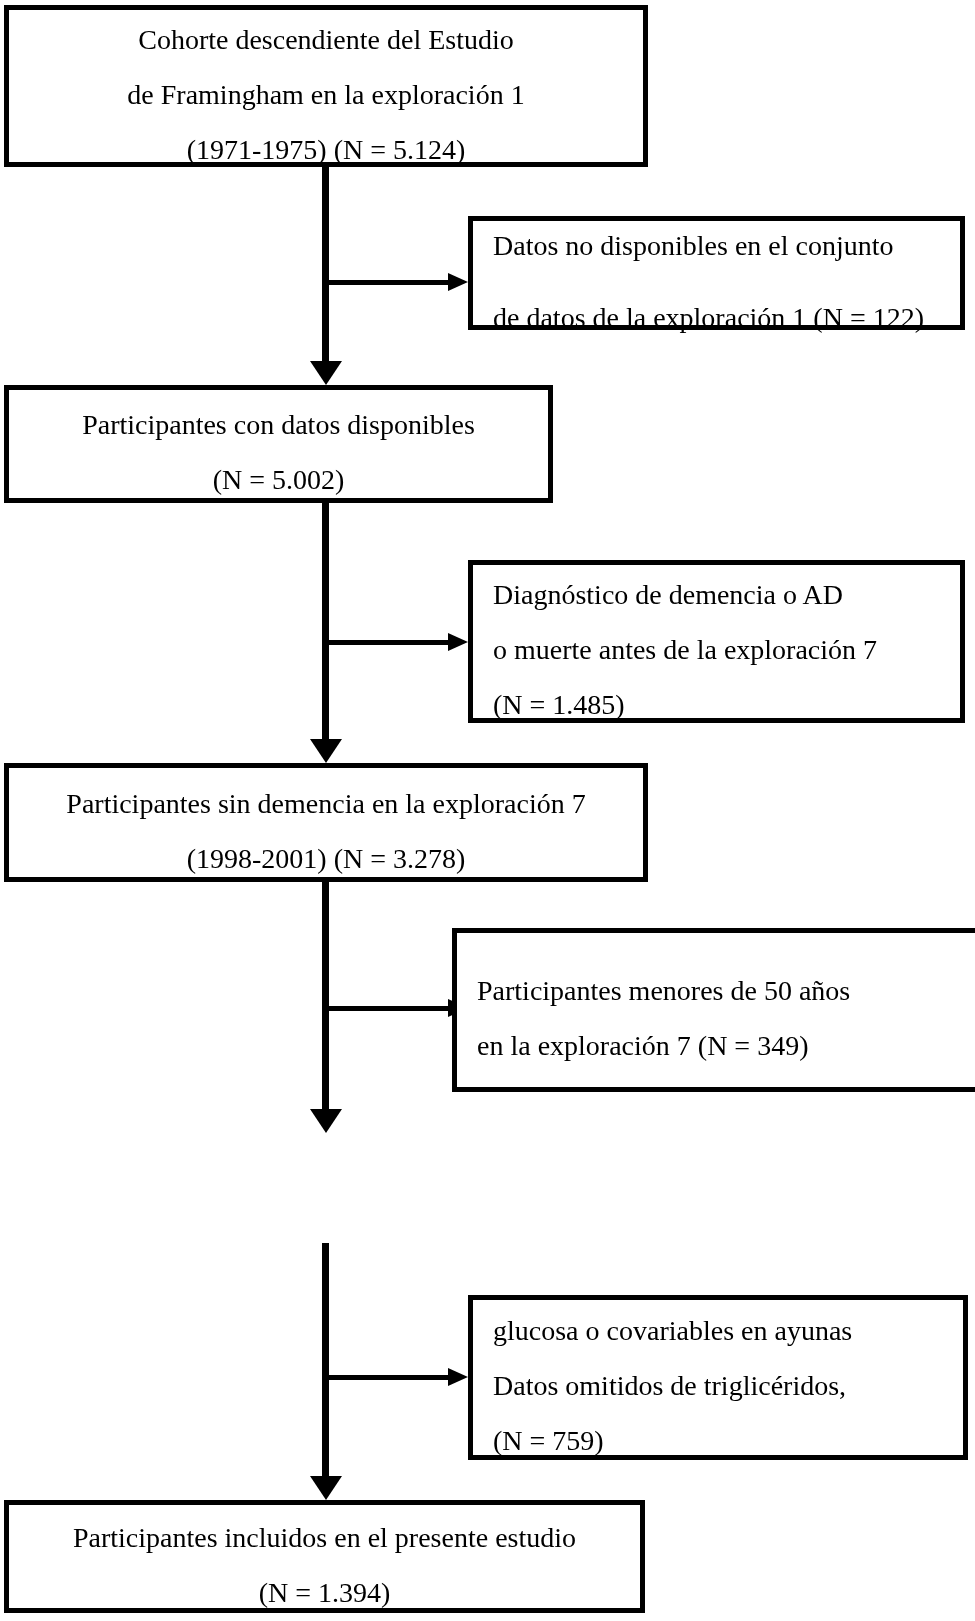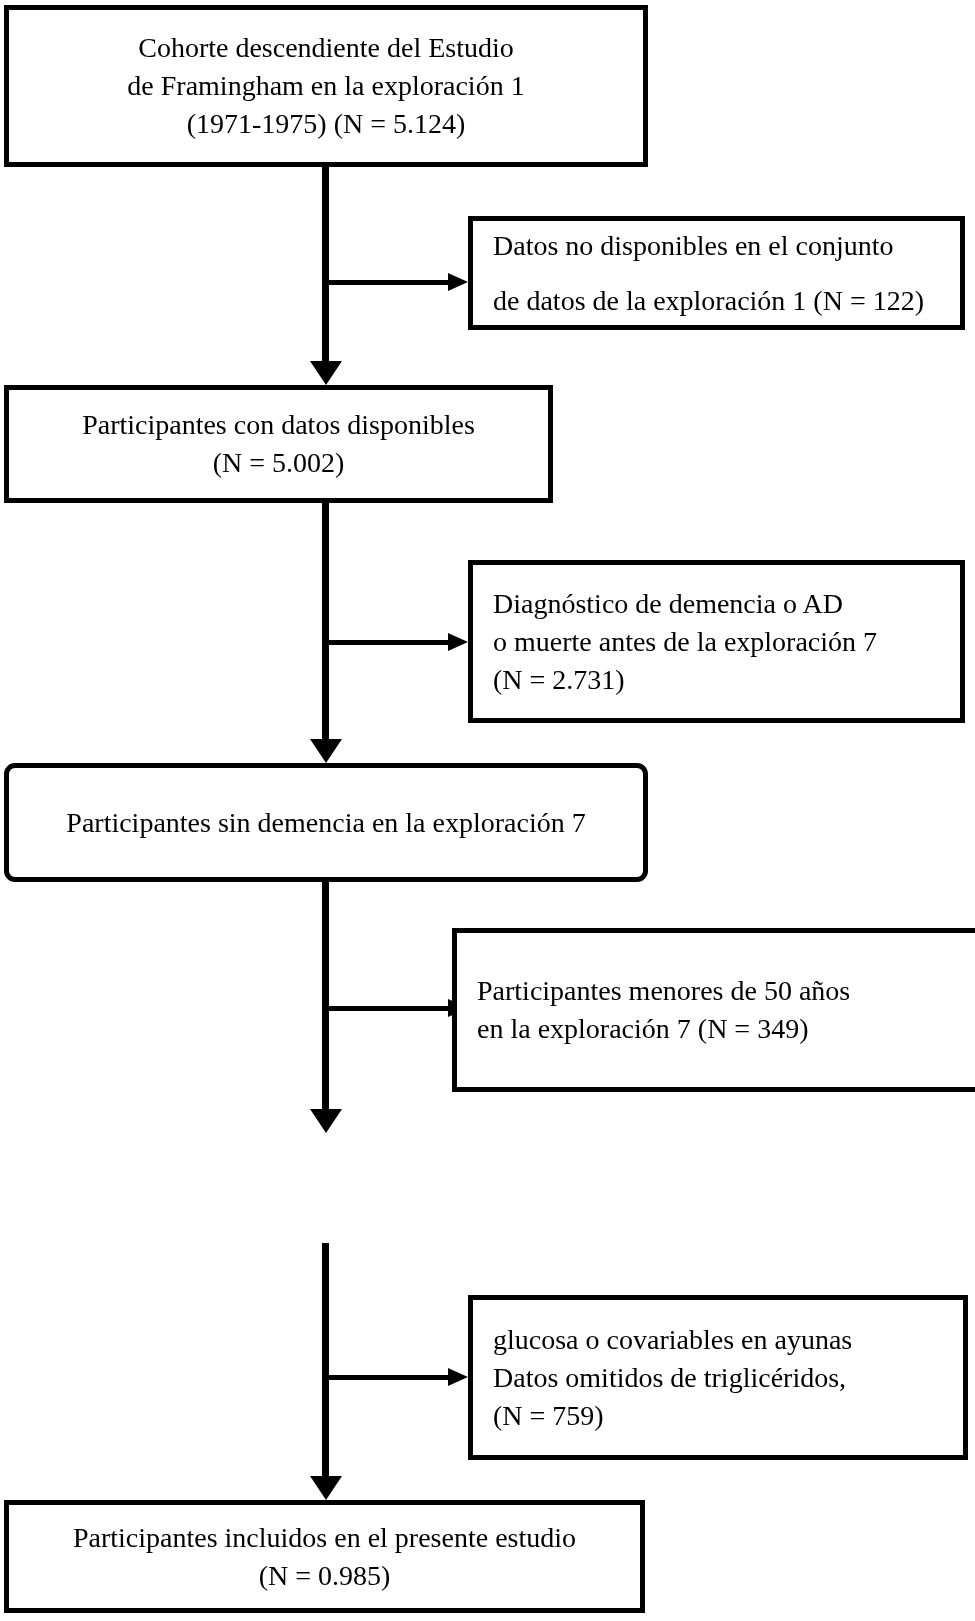--- a/index.html
+++ b/index.html
@@ -18,21 +18,21 @@
     border: 5px solid #000000;
     background: #ffffff;
     display: flex;
     flex-direction: column;
     justify-content: center;
     font-size: 28px;
     line-height: 38px;
   }
   .box.center { text-align: center; }
   .box.leftal { text-align: left; padding-left: 20px; }
-  .box-line { white-space: pre; }
+  .box-line { white-space: pre; margin-top: 17px; }
   .vline {
     position: absolute;
     width: 7px;
     background: #000000;
   }
   .hline {
     position: absolute;
     height: 5px;
     background: #000000;
   }
@@ -47,21 +47,21 @@
     position: absolute;
     width: 0; height: 0;
     border-top: 9px solid transparent;
     border-bottom: 9px solid transparent;
     border-left: 20px solid #000000;
   }
 
   
   #box-cohort          { left: 4px;  top: 5px;    width: 644px; height: 162px; }
   #box-available-data  { left: 4px;  top: 385px;  width: 549px; height: 118px; }
-  #box-no-dementia     { left: 4px;  top: 763px;  width: 644px; height: 119px; border-radius: 11px; }
+  #box-no-dementia     { left: 4px;  top: 763px;  width: 644px; height: 119px; }
   #box-age-50          { left: 4px;  top: 1133px; width: 641px; height: 114px; }
   #box-included        { left: 4px;  top: 1500px; width: 641px; height: 113px; font-family: Liberation Serif, serif; }
 
   
   #box-excl-no-data        { left: 468px; top: 216px;  width: 497px; height: 114px; gap: 17px; }
   #box-excl-dementia-death { left: 468px; top: 560px;  width: 497px; height: 163px; }
   #box-excl-under-50       { left: 452px; top: 928px;  width: 554px; height: 164px; }
   #box-excl-missing-data   { left: 468px; top: 1295px; width: 500px; height: 165px; }
 
   
@@ -119,37 +119,38 @@
     <div class="box-line">(1971-1975) (N = 5.124)</div>
   </div>
 
   <div class="box center" id="box-available-data">
     <div class="box-line">Participantes con datos disponibles</div>
     <div class="box-line">(N = 5.002)</div>
   </div>
 
   <div class="box center" id="box-no-dementia">
     <div class="box-line">Participantes sin demencia en la exploración 7</div>
+    <div class="box-line">(1998-2001) (N = 3.278)</div>
   </div>
 
 
   <div class="box center" id="box-included">
     <div class="box-line">Participantes incluidos en el presente estudio</div>
-    <div class="box-line">(N = 0.985)</div>
+    <div class="box-line">(N = 1.394)</div>
   </div>
 
   <div class="box leftal" id="box-excl-no-data">
     <div class="box-line">Datos no disponibles en el conjunto</div>
     <div class="box-line">de datos de la exploración 1 (N = 122)</div>
   </div>
 
   <div class="box leftal" id="box-excl-dementia-death">
     <div class="box-line">Diagnóstico de demencia o AD</div>
     <div class="box-line">o muerte antes de la exploración 7</div>
-    <div class="box-line">(N = 2.731)</div>
+    <div class="box-line">(N = 1.485)</div>
   </div>
 
   <div class="box leftal" id="box-excl-under-50">
     <div class="box-line">Participantes menores de 50 años</div>
     <div class="box-line">en la exploración 7 (N = 349)</div>
   </div>
 
   <div class="box leftal" id="box-excl-missing-data">
     <div class="box-line">glucosa o covariables en ayunas</div>
     <div class="box-line">Datos omitidos de triglicéridos,</div>

